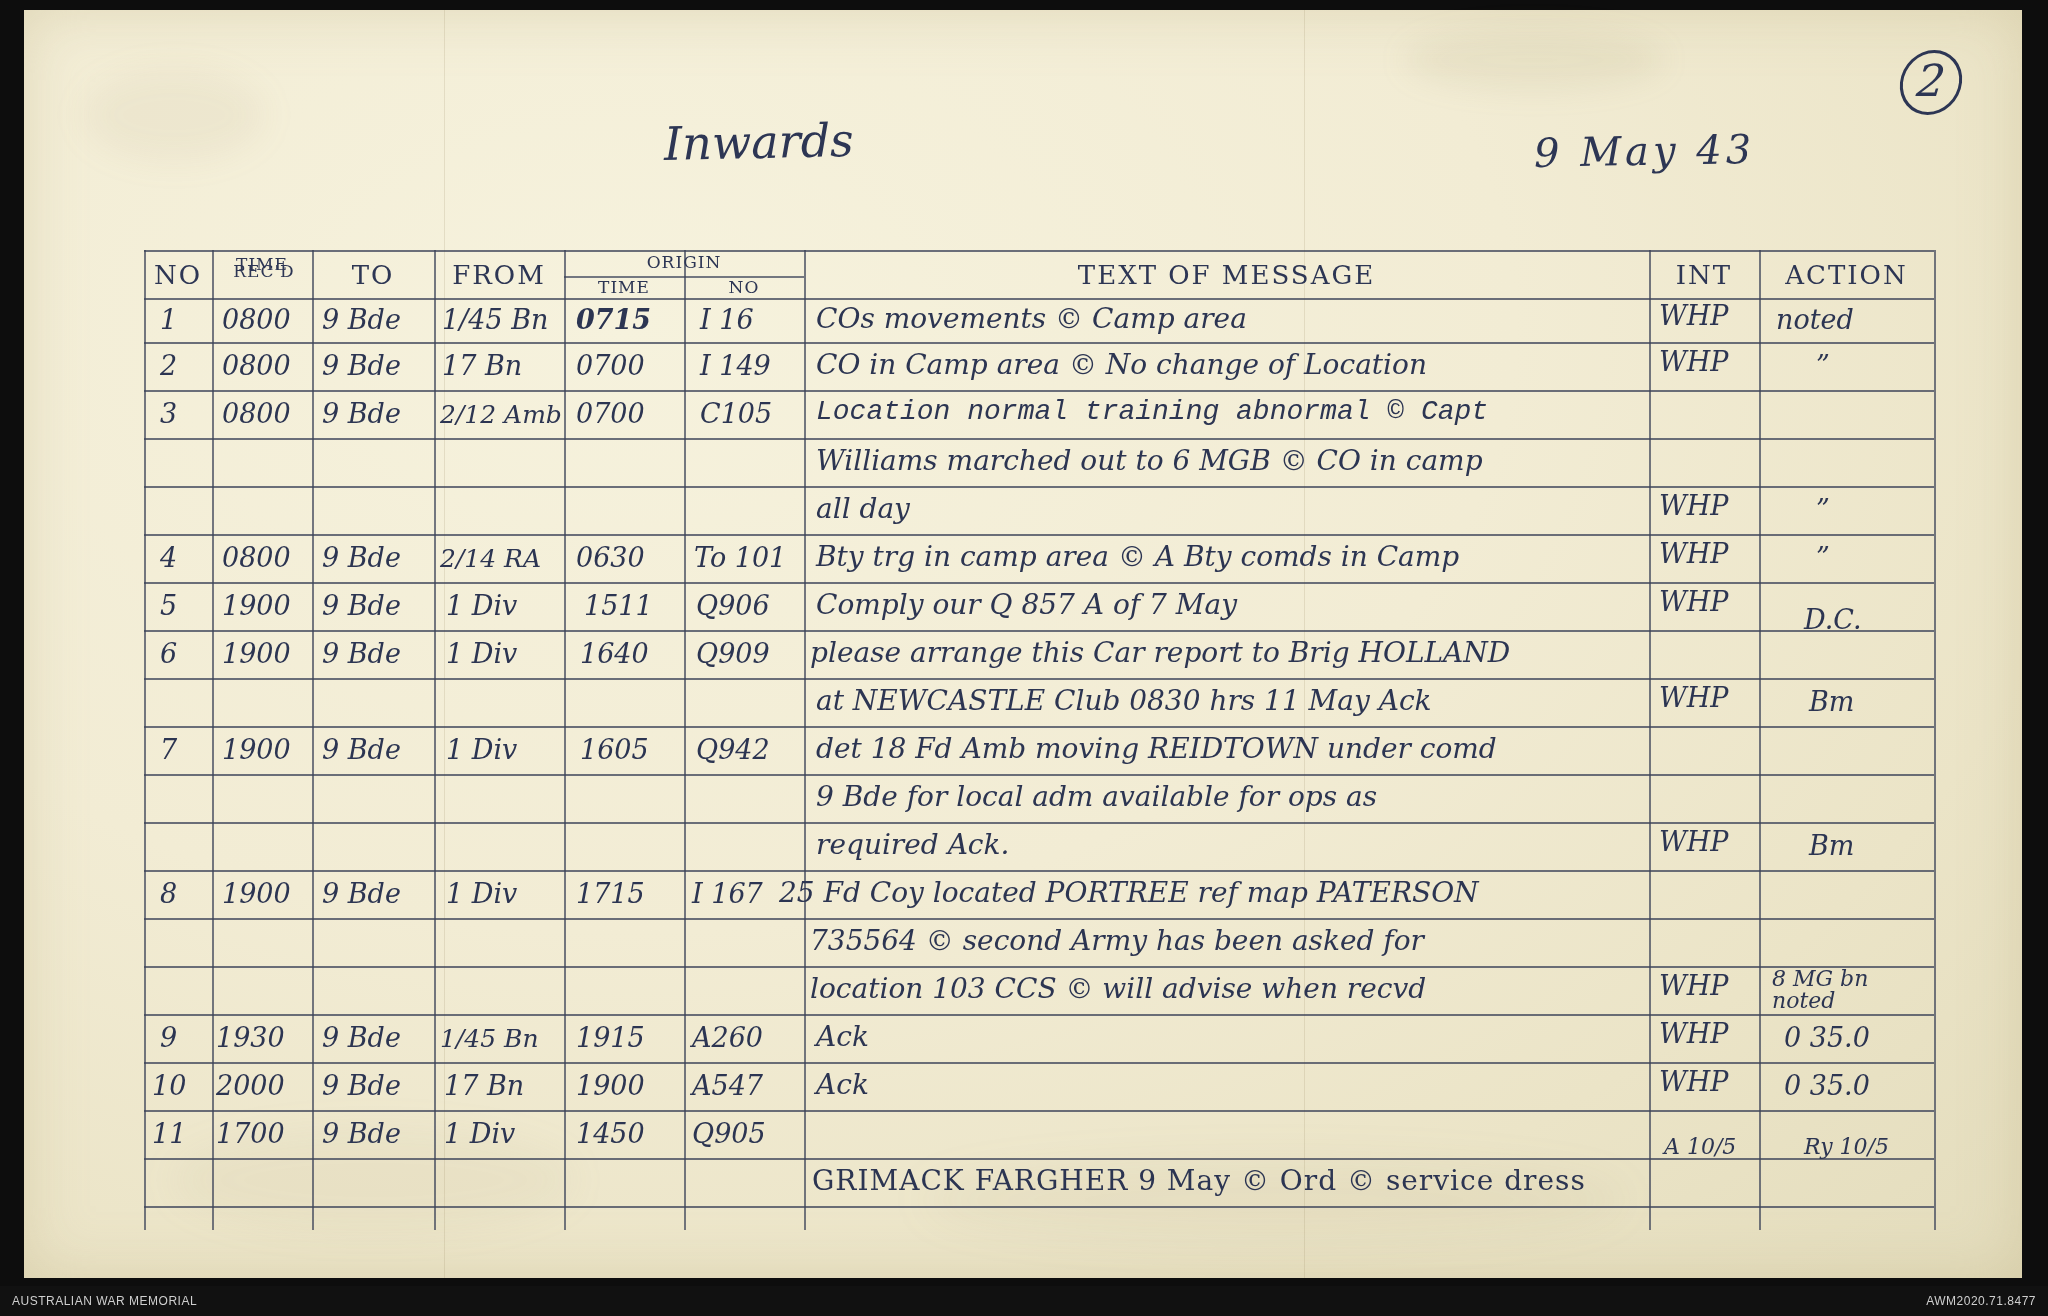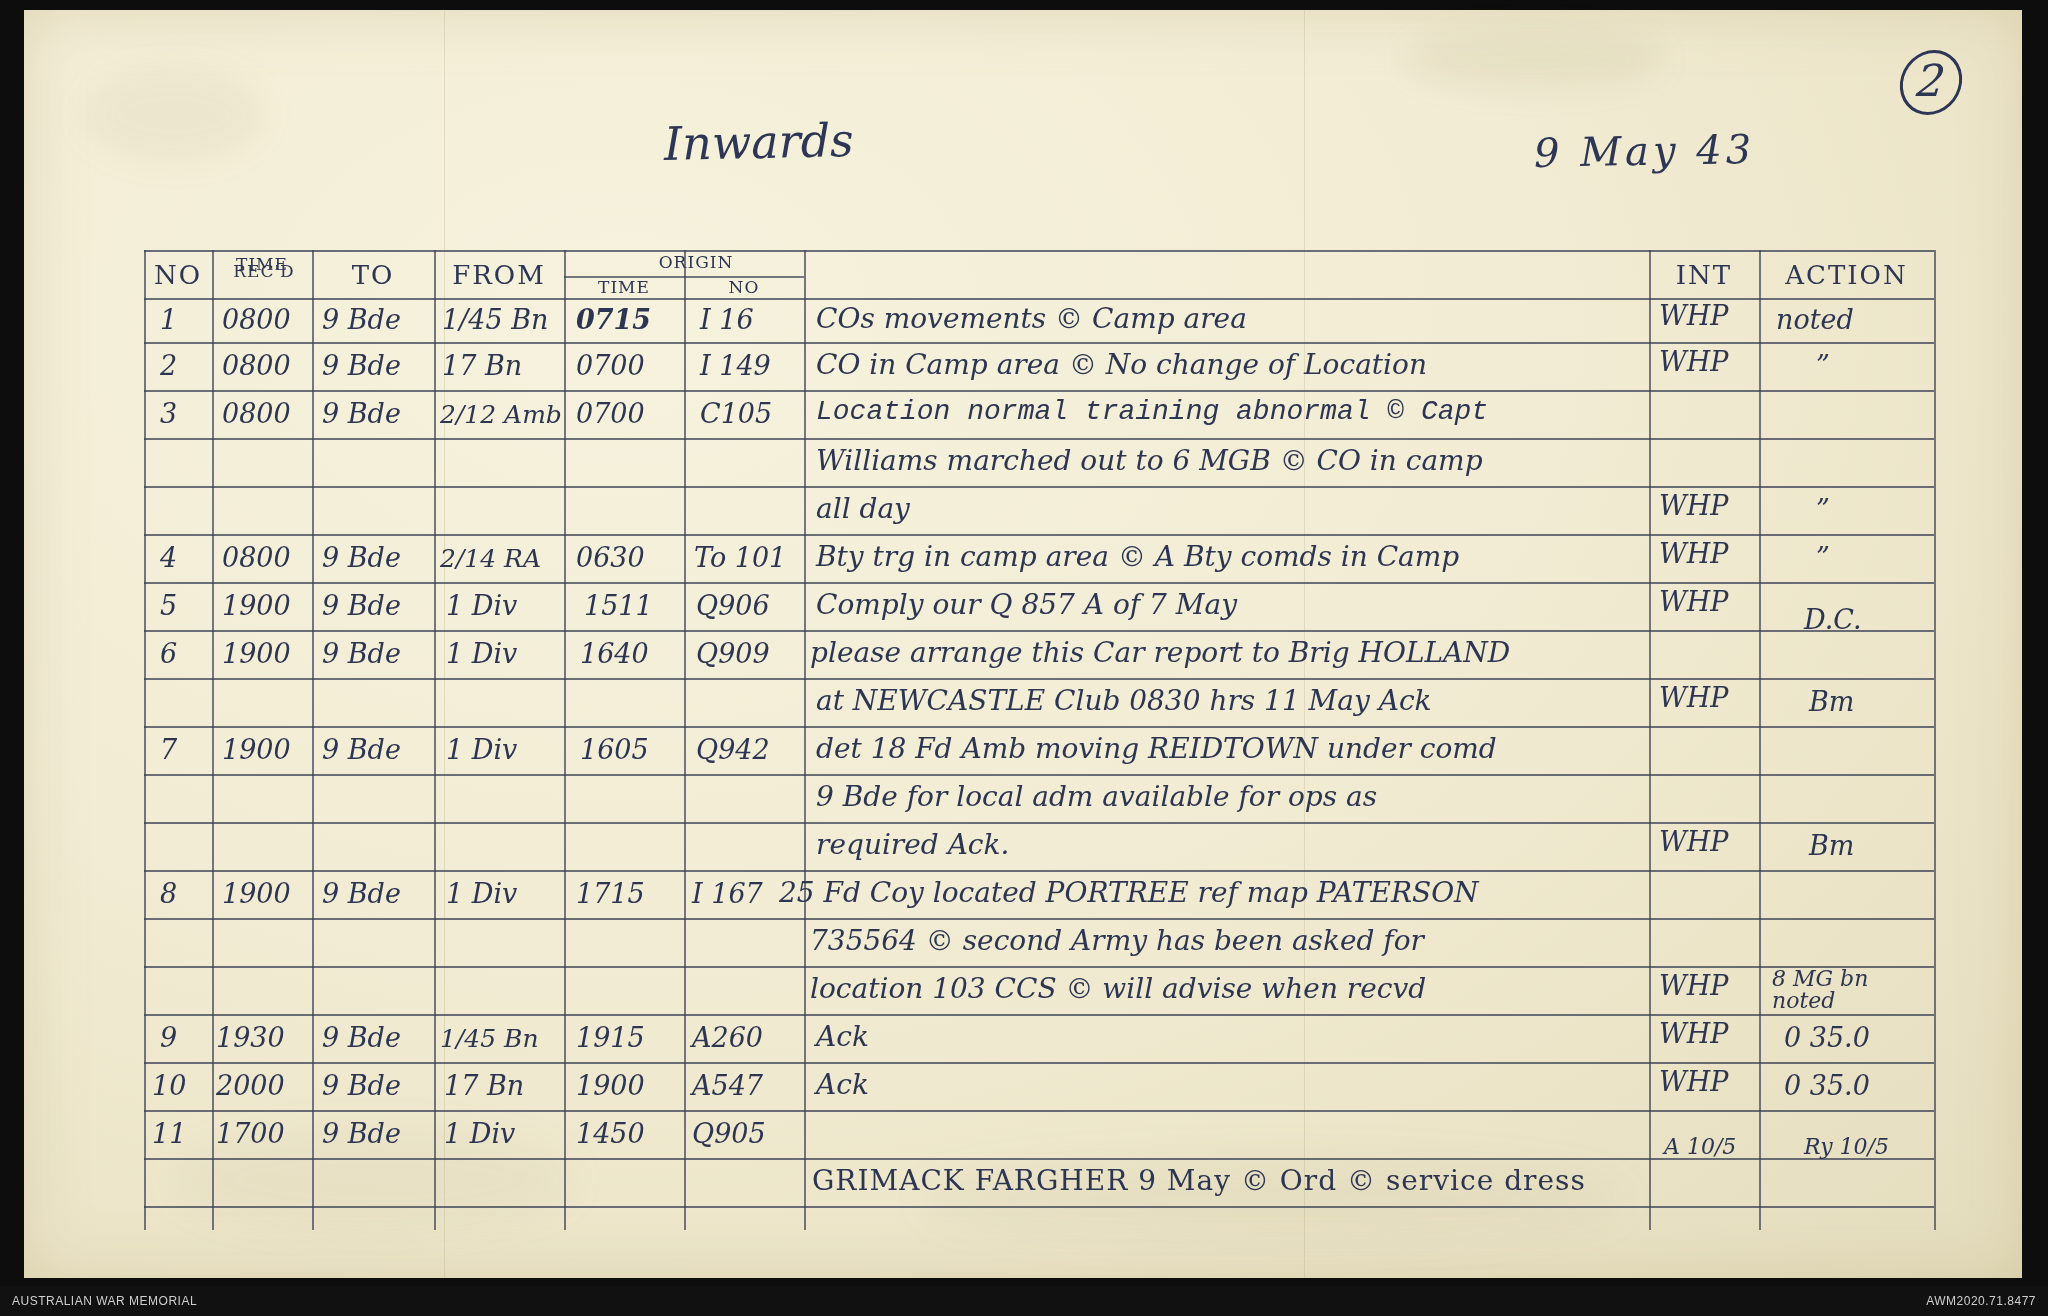--- a/index.html
+++ b/index.html
@@ -226,23 +226,24 @@
       <div class="vline" style="left:1505px;"></div>
       <div class="vline" style="left:1615px;"></div>
       <div class="vline" style="left:1790px;"></div>
       <div class="origin-sub" style="left:420px; top:26px; width:240px;"></div>
 
       <div class="colhead" style="left:0px;  top:10px; width:68px;">NO</div>
       <div class="colhead small" style="left:68px; top:6px;  width:100px;">TIME</div>
       <div class="colhead small" style="left:68px; top:13px; width:104px;">REC'D</div>
       <div class="colhead" style="left:168px; top:10px; width:122px;">TO</div>
       <div class="colhead" style="left:290px; top:10px; width:130px;">FROM</div>
-      <div class="colhead small" style="left:432px; top:4px; width:240px;">ORIGIN</div>
+      <div class="colhead small" style="left:420px; top:4px; width:240px;">ORIGIN</div>
       <div class="colhead small" style="left:420px; top:29px; width:120px;">TIME</div>
       <div class="colhead small" style="left:540px; top:29px; width:120px;">NO</div>
+      <div class="colhead" style="left:660px; top:10px; width:845px;">TEXT  OF  MESSAGE</div>
       <div class="colhead" style="left:1505px; top:10px; width:110px;">INT</div>
       <div class="colhead" style="left:1615px; top:10px; width:175px;">ACTION</div>
 
       <div class="cell" style="left:16px; top:54px;">1</div>
       <div class="cell" style="left:78px; top:54px;">0800</div>
       <div class="cell" style="left:178px; top:54px;">9 Bde</div>
       <div class="cell" style="left:298px; top:54px;">1/45 Bn</div>
       <div class="cell" style="left:432px; top:54px;font-weight:bold;">0715</div>
       <div class="cell" style="left:556px; top:54px;">I 16</div>
       <div class="cell msg" style="left:672px; top:52px;">COs movements © Camp area</div>

